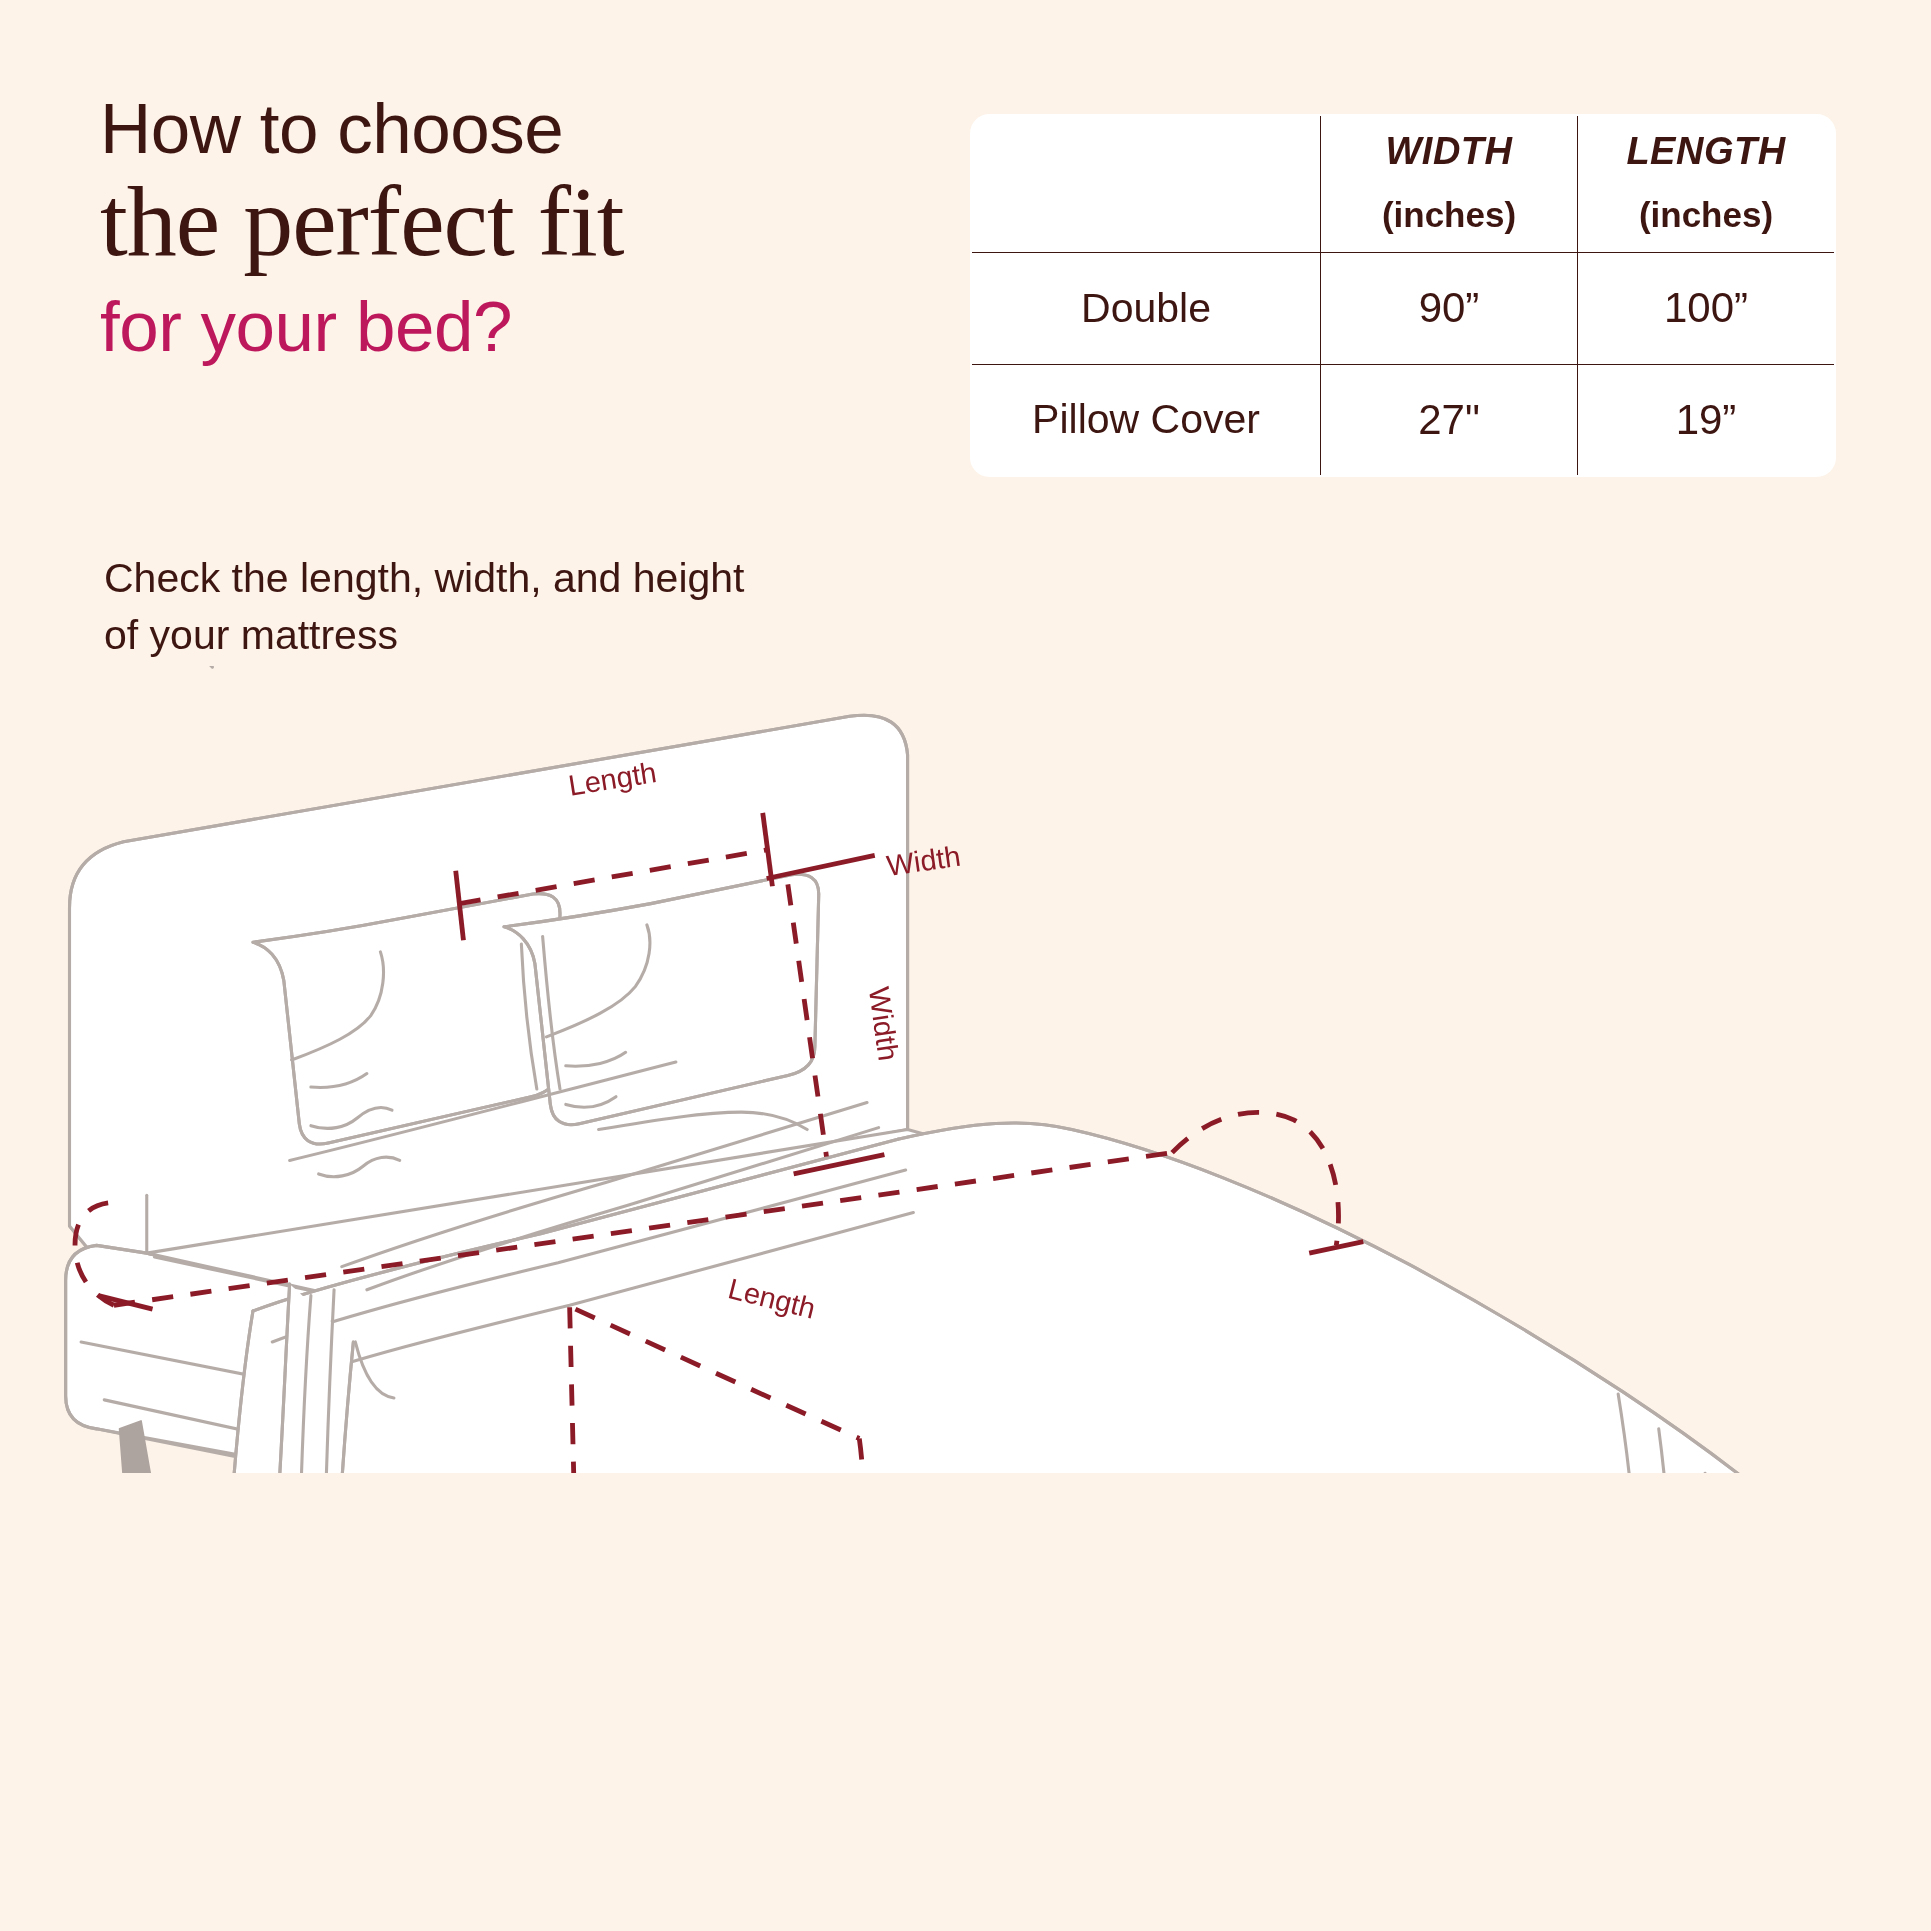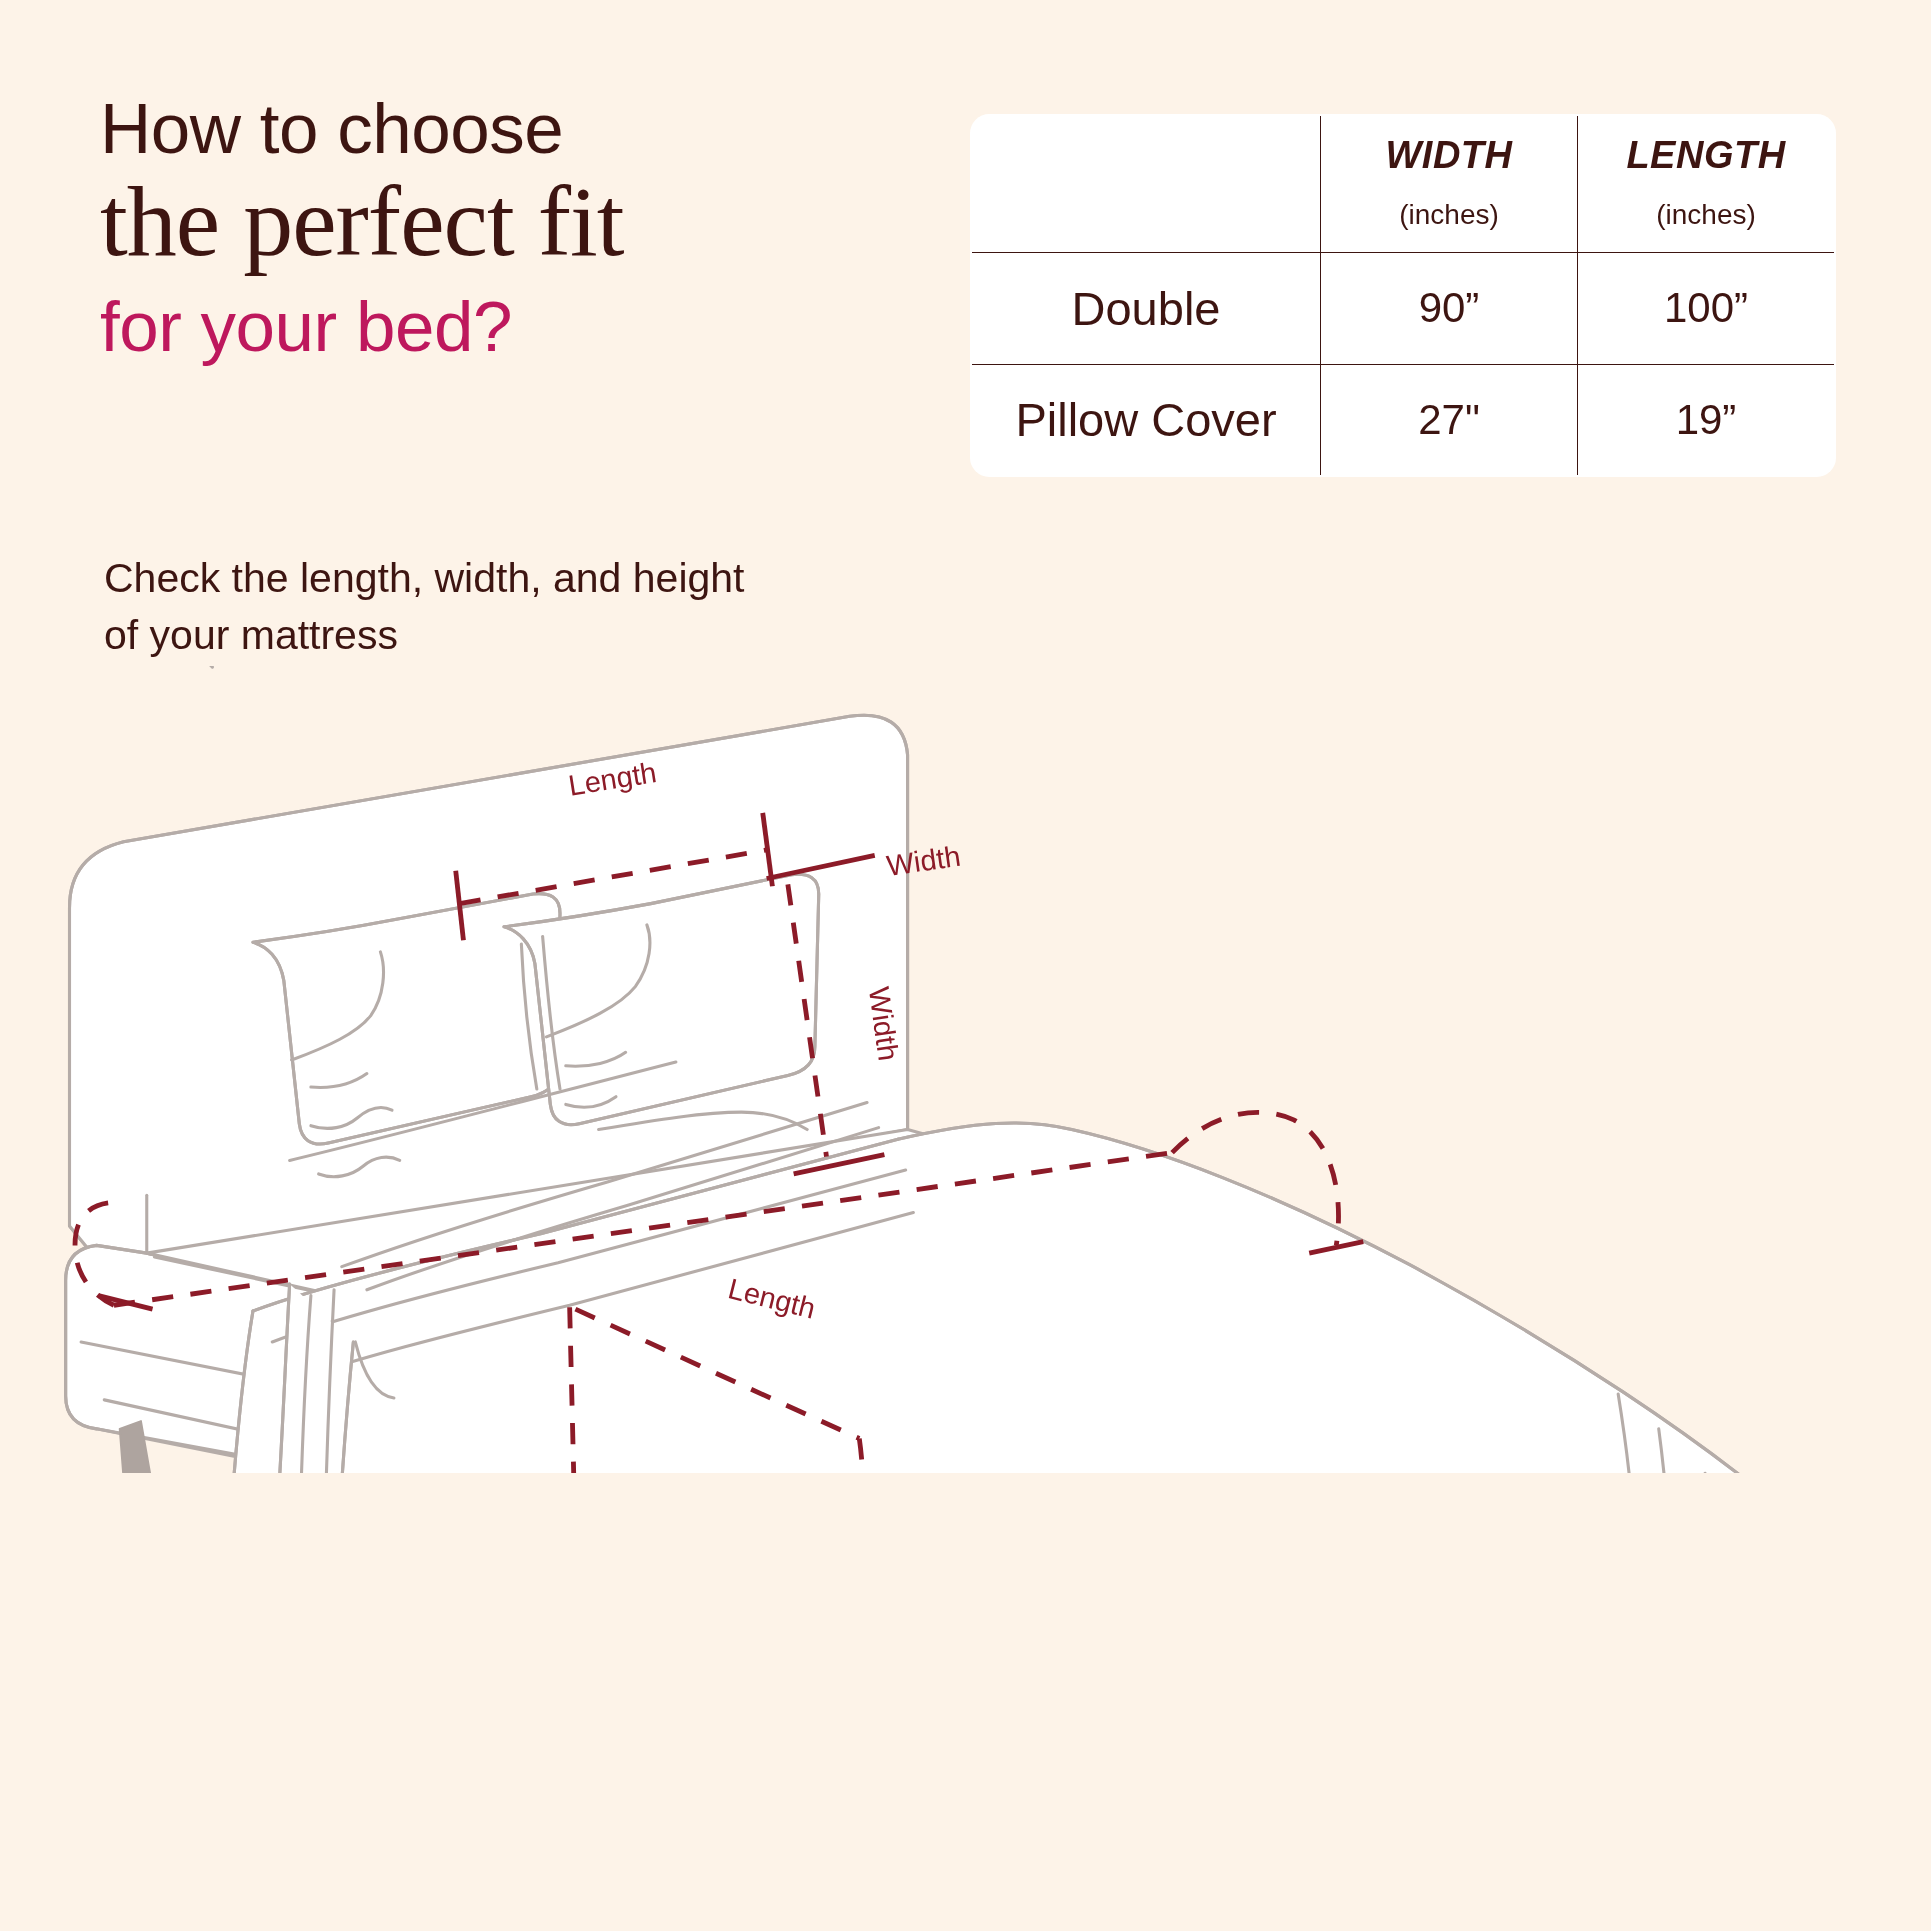--- a/index.html
+++ b/index.html
@@ -101,27 +101,27 @@
   .hdr-main {
     display: block;
     font-style: italic;
     font-weight: bold;
     font-size: 38px;
     letter-spacing: 0.5px;
     line-height: 1.1;
   }
   .hdr-sub {
     display: block;
-    font-size: 28px;
-    font-weight: 400;
+    font-size: 35px;
+    font-weight: 700;
     line-height: 1.25;
     margin-top: 20px;
   }
   .row-label {
-    font-size: 47px;
+    font-size: 41px;
     text-align: left;
     padding-left: 29px;
     font-weight: 400;
   }
   .row-val {
     font-size: 42px;
     font-weight: 400;
   }
 
   

